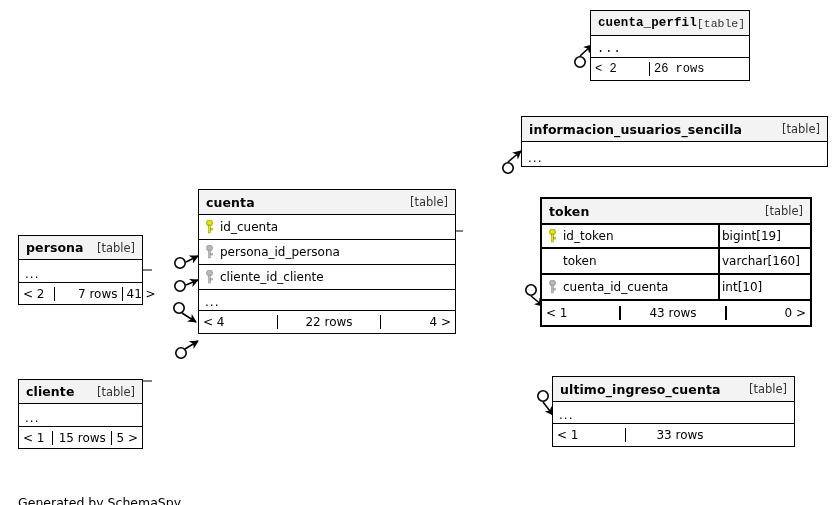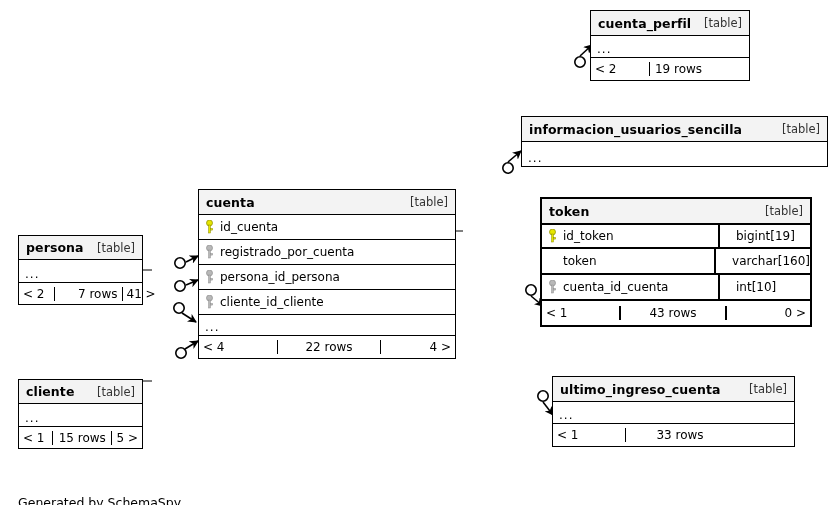--- a/index.html
+++ b/index.html
@@ -70,21 +70,21 @@
     flex: 1 1 auto;
     display: flex;
     align-items: center;
     gap: 6px;
     min-width: 0;
   }
   .coltype {
     box-sizing: border-box;
     font-size: 12px;
     color: #000000;
-    padding-left: 16px;
+    padding-left: 2px;
     border-left: 1px solid #000000;
     display: flex;
     align-items: center;
     height: 100%;
     flex: 0 0 auto;
   }
   .thick .coltype { border-left: 2px solid #000000; }
 
   .ellipsis {
     padding-left: 6px;
@@ -178,31 +178,31 @@
     <g>
       <circle cx="181" cy="353" r="5.2" fill="#ffffff" stroke="#000000" stroke-width="1.6"></circle>
       <line x1="185" y1="349" x2="198" y2="341" stroke="#000000" stroke-width="1.6" marker-end="url(#arr)"></line>
     </g>
 
     <line x1="143" y1="270" x2="152" y2="270" stroke="#000000" stroke-width="1"></line>
     <line x1="143" y1="381" x2="152" y2="381" stroke="#000000" stroke-width="1"></line>
     <line x1="456" y1="231" x2="463" y2="231" stroke="#000000" stroke-width="1"></line>
   </svg>
 
-  <div class="tbl" style="left:590px; top:10px; width:160px;">
+  <div class="tbl" style="left:590px; top:10px; width:160px;font-family:Liberation Mono, monospace;">
     <div class="row hdr">
       <span class="tname">cuenta_perfil</span>
       <span class="ttype">[table]</span>
     </div>
     <div class="row" style="height:22px;">
       <span class="ellipsis">...</span>
     </div>
     <div class="row foot">
       <div class="cell c-left" style="flex:0 0 58px;">&lt; 2</div>
-      <div class="cell c-center" style="flex:1 1 auto;">19 rows</div>
+      <div class="cell c-center" style="flex:1 1 auto;">26 rows</div>
       <div class="cell c-right" style="flex:0 0 42px;"></div>
     </div>
   </div>
 
   <div class="tbl" style="left:521px; top:116px; width:307px;">
     <div class="row hdr">
       <span class="tname">informacion_usuarios_sencilla</span>
       <span class="ttype">[table]</span>
     </div>
     <div class="row" style="height:24px; border-bottom:none;">
@@ -279,30 +279,20 @@
       <span class="col">
         <svg class="key" viewBox="0 0 9 14">
           <circle cx="4.5" cy="3" r="3" fill="#e6e600" stroke="#8a8a00" stroke-width="0.7"></circle>
           <rect x="3.5" y="5" width="2" height="8" fill="#e6e600" stroke="#8a8a00" stroke-width="0.5"></rect>
           <rect x="5.5" y="8.5" width="2.2" height="1.6" fill="#e6e600" stroke="#8a8a00" stroke-width="0.5"></rect>
         </svg>
         <span>id_cuenta</span>
       </span>
     </div>
 
-    <div class="row">
-      <span class="col">
-        <svg class="key" viewBox="0 0 9 14">
-          <circle cx="4.5" cy="3" r="3" fill="#b8b8b8" stroke="#8f8f8f" stroke-width="0.7"></circle>
-          <rect x="3.5" y="5" width="2" height="8" fill="#b8b8b8" stroke="#8f8f8f" stroke-width="0.5"></rect>
-          <rect x="5.5" y="8.5" width="2.2" height="1.6" fill="#b8b8b8" stroke="#8f8f8f" stroke-width="0.5"></rect>
-        </svg>
-        <span>registrado_por_cuenta</span>
-      </span>
-    </div>
 
 
     <div class="row">
       <span class="col">
         <svg class="key" viewBox="0 0 9 14">
           <circle cx="4.5" cy="3" r="3" fill="#b8b8b8" stroke="#8f8f8f" stroke-width="0.7"></circle>
           <rect x="3.5" y="5" width="2" height="8" fill="#b8b8b8" stroke="#8f8f8f" stroke-width="0.5"></rect>
           <rect x="5.5" y="8.5" width="2.2" height="1.6" fill="#b8b8b8" stroke="#8f8f8f" stroke-width="0.5"></rect>
         </svg>
         <span>persona_id_persona</span>

